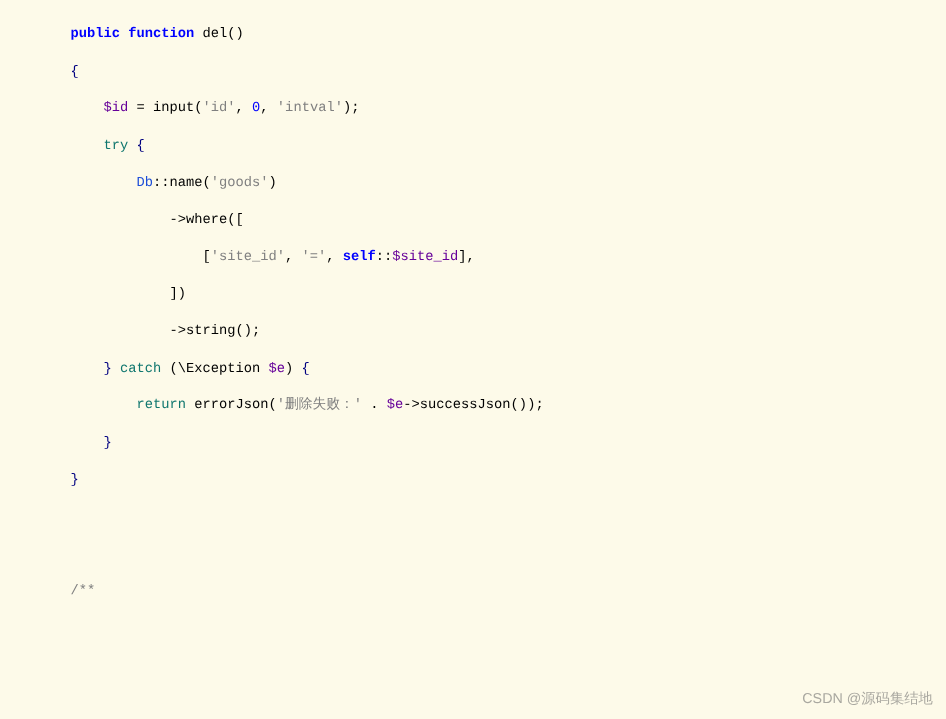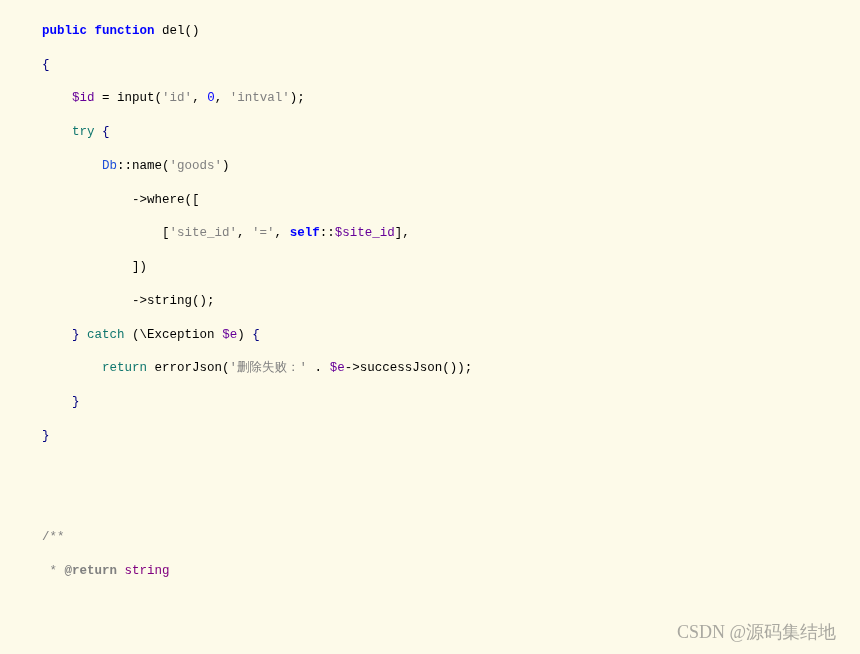--- a/index.html
+++ b/index.html
@@ -10,43 +10,43 @@
       font-family: "Consolas", "Courier New", monospace;
       font-size: 12.5px;
       line-height: 1.35;
       position: relative;
       overflow: hidden;
     }
     .code-container {
       padding: 6px 0 0 0;
       white-space: pre;
     }
-    .line { display: block; padding-left: 42px; }
+    .line { display: block; padding-left: 64px; }
     .kw-blue { color: #0000ff; font-weight: bold; }
     .kw-green { color: #0f766e; font-weight: normal; }
     .name-black { color: #000000; }
     .paren { color: #000000; }
     .brace { color: #000080; }
     .var-purple { color: #660099; }
     .op { color: #000; }
     .string { color: #808080; margin-top: 16px; }
     .num { color: #0000ff; }
     .scope { color: #000; }
     .class { color: #1d4ed8; }
     .arrow { color: #000; }
     .doc-star { color: #808080; }
     .doc-tag { color: #808080; font-weight: bold; }
     .doc-keyword { color: #800080; }
     .watermark {
       position: absolute;
-      right: 24px;
+      right: 12px;
       bottom: 10px;
       color: rgba(100,100,100,0.55);
-      font-family: Liberation Serif, serif;
-      font-size: 18px;
+      font-family: Liberation Sans, sans-serif;
+      font-size: 13px;
     }
   </style>
 </head>
 <body>
 
 <div class="code-container">
 <span class="line"><span class="kw-blue">public</span> <span class="kw-blue">function</span> <span class="name-black">del</span><span class="paren">(</span><span class="paren">)</span></span>
 <span class="line"><span class="brace">{</span></span>
 <span class="line">    <span class="var-purple">$id</span> <span class="op">=</span> <span class="name-black">input</span><span class="paren">(</span><span class="string">'id'</span><span>,</span> <span class="num">0</span><span>,</span> <span class="string">'intval'</span><span class="paren">)</span><span>;</span></span>
 <span class="line">    <span class="kw-green">try</span> <span class="brace">{</span></span>
@@ -55,21 +55,20 @@
 <span class="line">                <span class="paren">[</span><span class="string">'site_id'</span><span>,</span> <span class="string">'='</span><span>,</span> <span class="kw-blue">self</span><span class="scope">::</span><span class="var-purple">$site_id</span><span class="paren">]</span><span>,</span></span>
 <span class="line">            <span class="paren">]</span><span class="paren">)</span></span>
 <span class="line">            <span class="arrow">-&gt;</span><span class="name-black">string</span><span class="paren">(</span><span class="paren">)</span><span>;</span></span>
 <span class="line">    <span class="brace">}</span> <span class="kw-green">catch</span> <span class="paren">(</span><span class="name-black">\Exception</span> <span class="var-purple">$e</span><span class="paren">)</span> <span class="brace">{</span></span>
 <span class="line">        <span class="kw-green">return</span> <span class="name-black">errorJson</span><span class="paren">(</span><span class="string">'删除失败：'</span> <span>.</span> <span class="var-purple">$e</span><span class="arrow">-&gt;</span><span class="name-black">successJson</span><span class="paren">(</span><span class="paren">)</span><span class="paren">)</span><span>;</span></span>
 <span class="line">    <span class="brace">}</span></span>
 <span class="line"><span class="brace">}</span></span>
 <span class="line"> </span>
 <span class="line"> </span>
 <span class="line"><span class="doc-star">/**</span></span>
-<span class="line"><span class="doc-star"> *</span> <span class="doc-tag">@return</span> <span class="doc-keyword">string</span></span>
 
 
 
 
 
 
 
 
 
 

